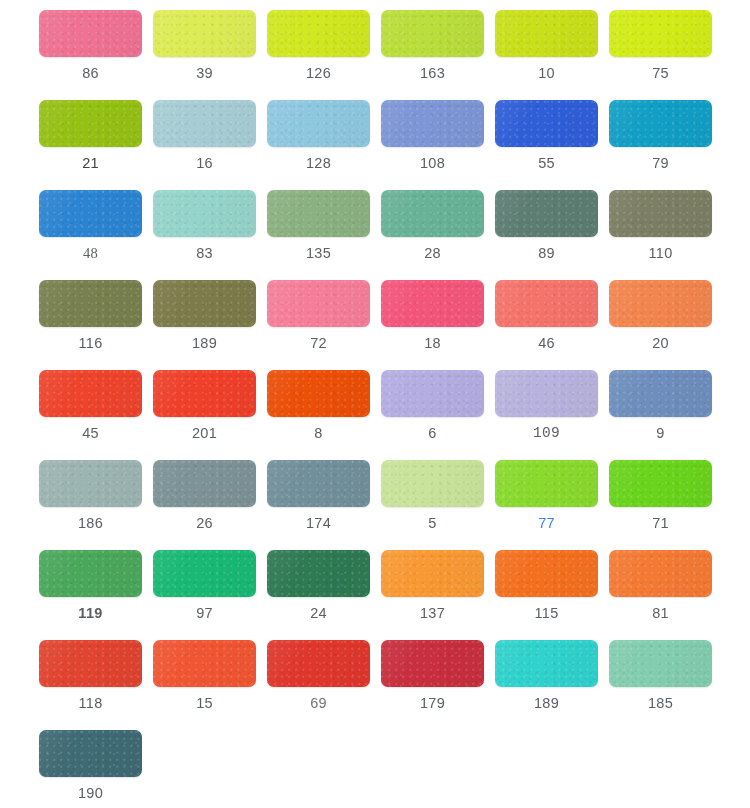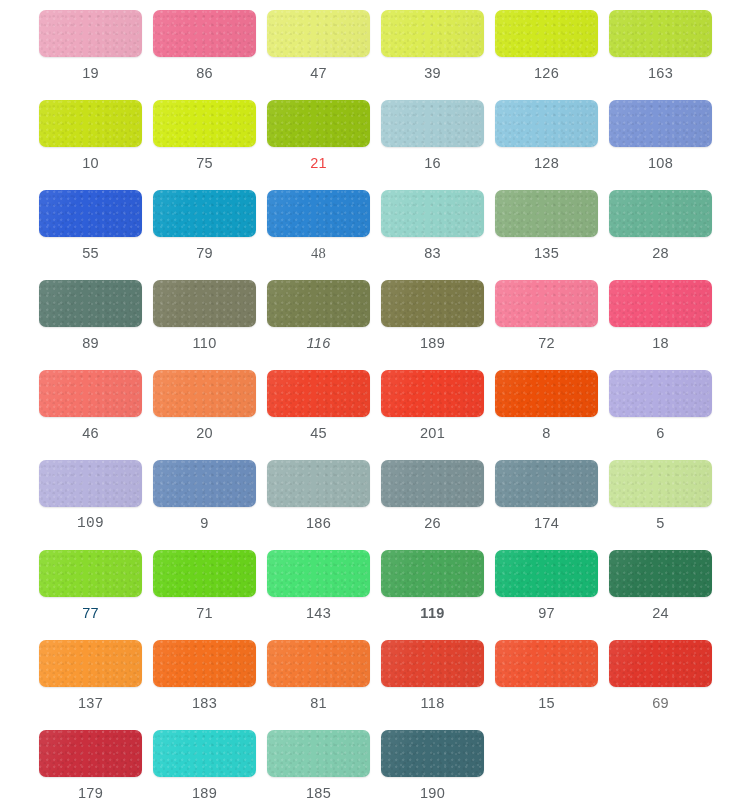--- a/index.html
+++ b/index.html
@@ -69,32 +69,24 @@
     margin-top: 9px;
     line-height: 1;
     user-select: none;
   }
 </style>
 </head>
 <body style="background: rgb(255, 255, 255);">
 
 <div id="swatch-grid">
     <div class="swatch-cell">
-      <div class="swatch-chip" style="background-color: rgb(237, 168, 191);"></div>
-      <div class="swatch-label" style="color: rgb(90, 95, 99);">19</div>
-    </div>
-    <div class="swatch-cell">
       <div class="swatch-chip" style="background-color: rgb(239, 114, 148);"></div>
       <div class="swatch-label" style="color: rgb(90, 95, 99);">86</div>
     </div>
     <div class="swatch-cell">
-      <div class="swatch-chip" style="background-color: rgb(229, 238, 120);"></div>
-      <div class="swatch-label" style="color: rgb(90, 95, 99);">47</div>
-    </div>
-    <div class="swatch-cell">
       <div class="swatch-chip" style="background-color: rgb(220, 236, 84);"></div>
       <div class="swatch-label" style="color: rgb(90, 95, 99);">39</div>
     </div>
     <div class="swatch-cell">
       <div class="swatch-chip" style="background-color: rgb(207, 232, 31);"></div>
       <div class="swatch-label" style="color: rgb(90, 95, 99);">126</div>
     </div>
     <div class="swatch-cell">
       <div class="swatch-chip" style="background-color: rgb(186, 222, 58);"></div>
       <div class="swatch-label" style="color: rgb(90, 95, 99);">163</div>
@@ -102,21 +94,21 @@
     <div class="swatch-cell">
       <div class="swatch-chip" style="background-color: rgb(200, 224, 25);"></div>
       <div class="swatch-label" style="color: rgb(90, 95, 99);">10</div>
     </div>
     <div class="swatch-cell">
       <div class="swatch-chip" style="background-color: rgb(210, 236, 23);"></div>
       <div class="swatch-label" style="color: rgb(90, 95, 99);">75</div>
     </div>
     <div class="swatch-cell">
       <div class="swatch-chip" style="background-color: rgb(149, 193, 20);"></div>
-      <div class="swatch-label" style="color: #ef4444;">21</div>
+      <div class="swatch-label" style="color: #404040;">21</div>
     </div>
     <div class="swatch-cell">
       <div class="swatch-chip" style="background-color: rgb(167, 205, 212);"></div>
       <div class="swatch-label" style="color: rgb(90, 95, 99);">16</div>
     </div>
     <div class="swatch-cell">
       <div class="swatch-chip" style="background-color: rgb(142, 200, 224);"></div>
       <div class="swatch-label" style="color: rgb(90, 95, 99);">128</div>
     </div>
     <div class="swatch-cell">
@@ -150,21 +142,21 @@
     <div class="swatch-cell">
       <div class="swatch-chip" style="background-color: rgb(93, 125, 115);"></div>
       <div class="swatch-label" style="color: rgb(90, 95, 99);">89</div>
     </div>
     <div class="swatch-cell">
       <div class="swatch-chip" style="background-color: rgb(125, 127, 100);"></div>
       <div class="swatch-label" style="color: rgb(90, 95, 99);">110</div>
     </div>
     <div class="swatch-cell">
       <div class="swatch-chip" style="background-color: rgb(120, 128, 79);"></div>
-      <div class="swatch-label" style="color: rgb(90, 95, 99); font-style: italic;">116</div>
+      <div class="swatch-label" style="color: rgb(90, 95, 99);">116</div>
     </div>
     <div class="swatch-cell">
       <div class="swatch-chip" style="background-color: rgb(125, 123, 74);"></div>
       <div class="swatch-label" style="color: rgb(90, 95, 99);">189</div>
     </div>
     <div class="swatch-cell">
       <div class="swatch-chip" style="background-color: rgb(246, 126, 154);"></div>
       <div class="swatch-label" style="color: rgb(90, 95, 99);">72</div>
     </div>
     <div class="swatch-cell">
@@ -214,49 +206,45 @@
     <div class="swatch-cell">
       <div class="swatch-chip" style="background-color: rgb(114, 144, 155);"></div>
       <div class="swatch-label" style="color: rgb(90, 95, 99);">174</div>
     </div>
     <div class="swatch-cell">
       <div class="swatch-chip" style="background-color: rgb(200, 227, 154);"></div>
       <div class="swatch-label" style="color: rgb(90, 95, 99);">5</div>
     </div>
     <div class="swatch-cell">
       <div class="swatch-chip" style="background-color: rgb(137, 218, 45);"></div>
-      <div class="swatch-label" style="color: #0c4a6e;">77</div>
+      <div class="swatch-label" style="color: #3b82f6;">77</div>
     </div>
     <div class="swatch-cell">
       <div class="swatch-chip" style="background-color: rgb(106, 212, 28);"></div>
       <div class="swatch-label" style="color: rgb(90, 95, 99);">71</div>
     </div>
     <div class="swatch-cell">
-      <div class="swatch-chip" style="background-color: rgb(72, 226, 116);"></div>
-      <div class="swatch-label" style="color: rgb(90, 95, 99);">143</div>
-    </div>
-    <div class="swatch-cell">
       <div class="swatch-chip" style="background-color: rgb(74, 168, 91);"></div>
       <div class="swatch-label" style="color: rgb(90, 95, 99); font-weight: bold;">119</div>
     </div>
     <div class="swatch-cell">
       <div class="swatch-chip" style="background-color: rgb(25, 185, 116);"></div>
       <div class="swatch-label" style="color: rgb(90, 95, 99);">97</div>
     </div>
     <div class="swatch-cell">
       <div class="swatch-chip" style="background-color: rgb(46, 122, 83);"></div>
       <div class="swatch-label" style="color: rgb(90, 95, 99);">24</div>
     </div>
     <div class="swatch-cell">
       <div class="swatch-chip" style="background-color: rgb(249, 153, 52);"></div>
       <div class="swatch-label" style="color: rgb(90, 95, 99);">137</div>
     </div>
     <div class="swatch-cell">
       <div class="swatch-chip" style="background-color: rgb(244, 112, 31);"></div>
-      <div class="swatch-label" style="color: rgb(90, 95, 99);">183</div>
+      <div class="swatch-label" style="color: rgb(90, 95, 99);">115</div>
     </div>
     <div class="swatch-cell">
       <div class="swatch-chip" style="background-color: rgb(244, 122, 52);"></div>
       <div class="swatch-label" style="color: rgb(90, 95, 99);">81</div>
     </div>
     <div class="swatch-cell">
       <div class="swatch-chip" style="background-color: rgb(225, 68, 48);"></div>
       <div class="swatch-label" style="color: rgb(90, 95, 99);">118</div>
     </div>
     <div class="swatch-cell">

